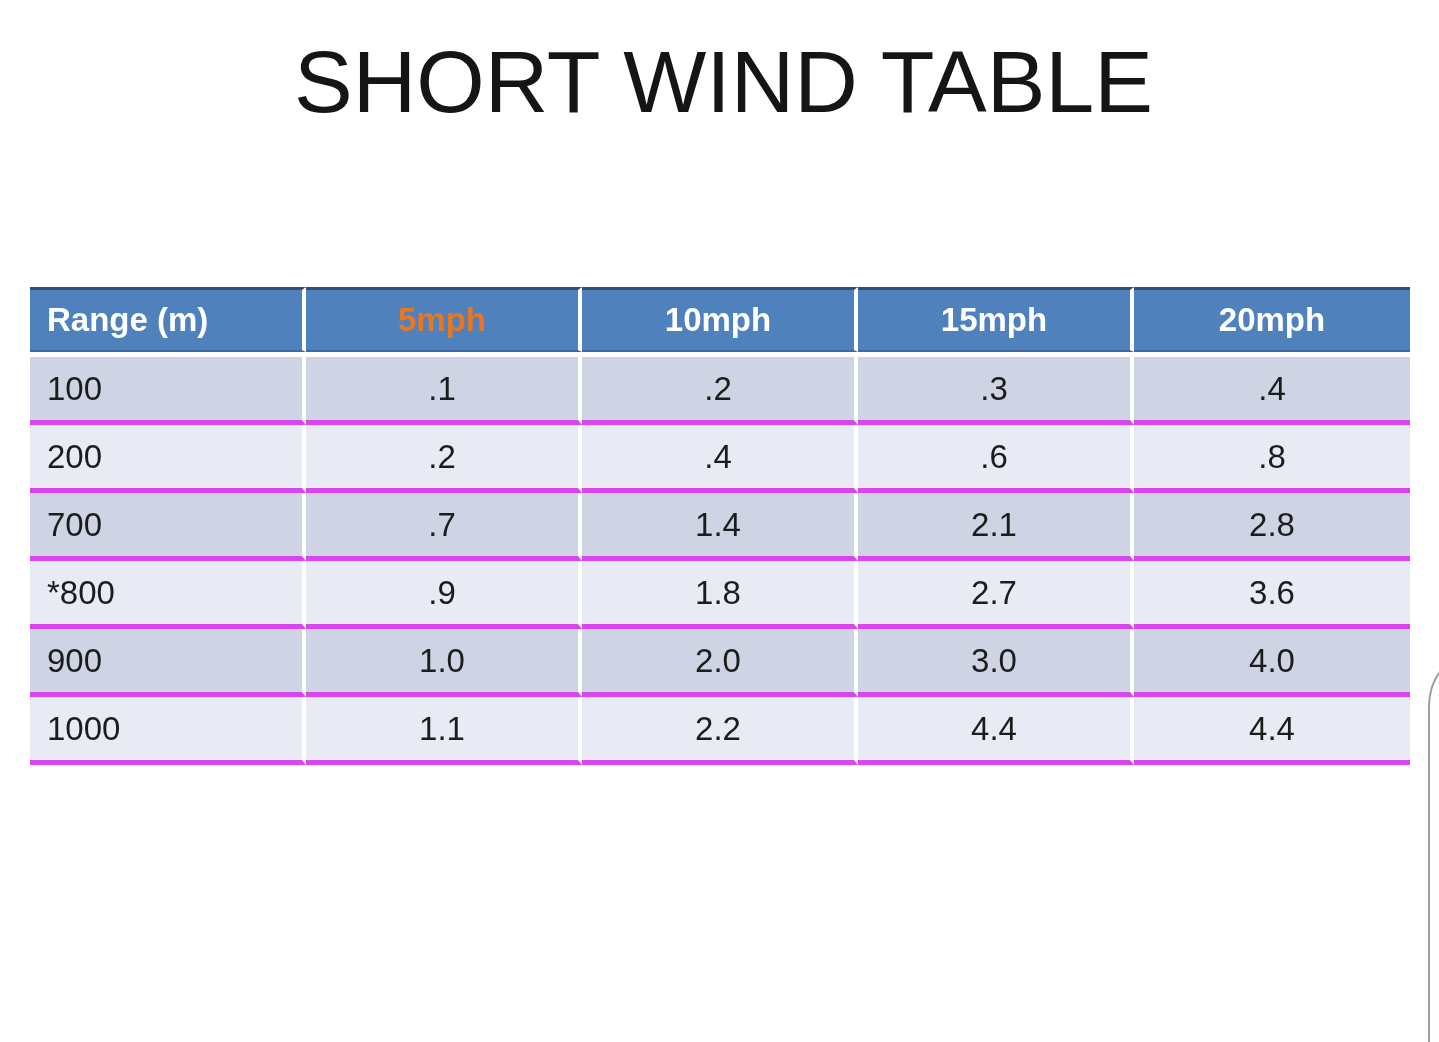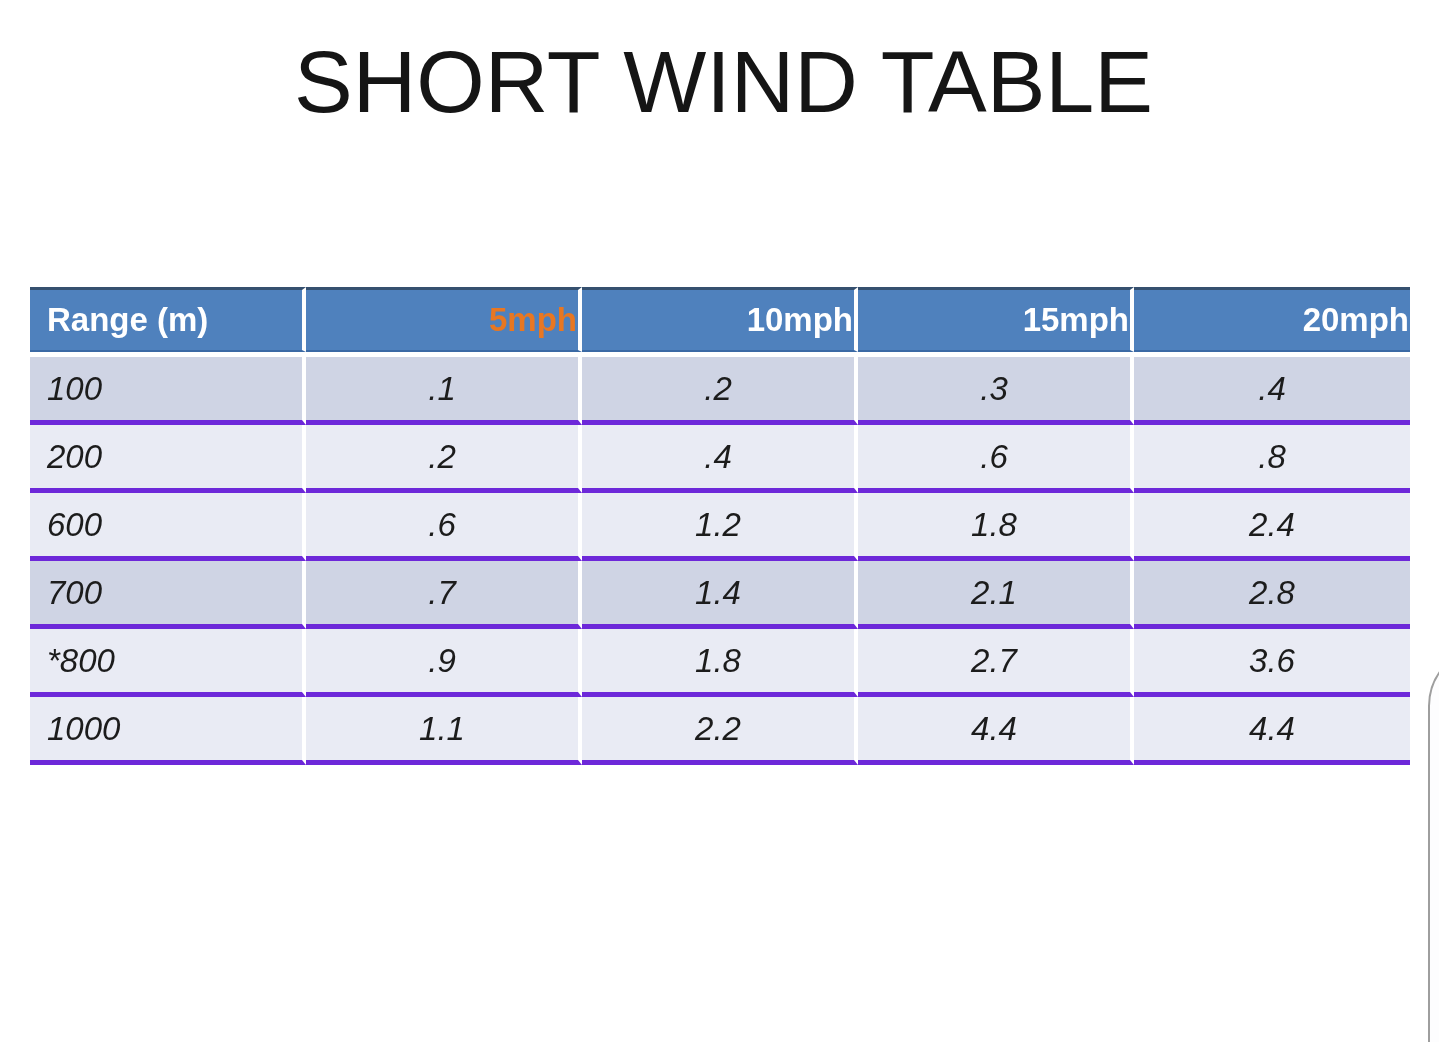--- a/index.html
+++ b/index.html
@@ -35,32 +35,31 @@
     width: 1380px;
     border-collapse: separate; border-spacing: 0;
     table-layout: fixed;
   }
   .wind-table th, .wind-table td { font-size: 33px; overflow: hidden; }
   .wind-table th {
     background: var(--header-bg);
     color: var(--header-text);
     font-weight: 700;
     height: 58px;
-    text-align: right;
+    text-align: center;
     border-top: 3px solid var(--header-border-top);
     border-bottom: 2px solid var(--header-border-bottom);
   }
   .wind-table th.hl { color: var(--header-hl-text); }
   .wind-table th:not(:last-child),
   .wind-table td:not(:last-child) { border-right: 4px solid #ffffff; }
   .wind-table td {
     height: 61px; text-align: center;
     color: var(--text);
-    border-bottom: 5px solid #6d28d9;
-    font-style: italic;
+    border-bottom: 5px solid #d946ef;
   }
   .wind-table tbody tr:first-child td { border-top: 5px solid #ffffff; }
   .wind-table .col-range { text-align: left; padding-left: 17px; }
   .wind-table tr.dark td { background: var(--row-dark); }
   .wind-table tr.light td { background: var(--row-light); }
   .page-edge-corner {
     position: absolute;
     left: 1428px; top: 646px;
     width: 220px; height: 620px;
     background: #fdfdfe;
@@ -93,40 +92,40 @@
           <td>.3</td>
           <td>.4</td>
         </tr>
         <tr class="light">
           <td class="col-range">200</td>
           <td>.2</td>
           <td>.4</td>
           <td>.6</td>
           <td>.8</td>
         </tr>
-        <tr class="light">
-          <td class="col-range">600</td>
-          <td>.6</td>
-          <td>1.2</td>
-          <td>1.8</td>
-          <td>2.4</td>
-        </tr>
         <tr class="dark">
           <td class="col-range">700</td>
           <td>.7</td>
           <td>1.4</td>
           <td>2.1</td>
           <td>2.8</td>
         </tr>
         <tr class="light">
           <td class="col-range">*800</td>
           <td>.9</td>
           <td>1.8</td>
           <td>2.7</td>
           <td>3.6</td>
+        </tr>
+        <tr class="dark">
+          <td class="col-range">900</td>
+          <td>1.0</td>
+          <td>2.0</td>
+          <td>3.0</td>
+          <td>4.0</td>
         </tr>
         <tr class="light">
           <td class="col-range">1000</td>
           <td>1.1</td>
           <td>2.2</td>
           <td>4.4</td>
           <td>4.4</td>
         </tr>
       </tbody>
   </table>

